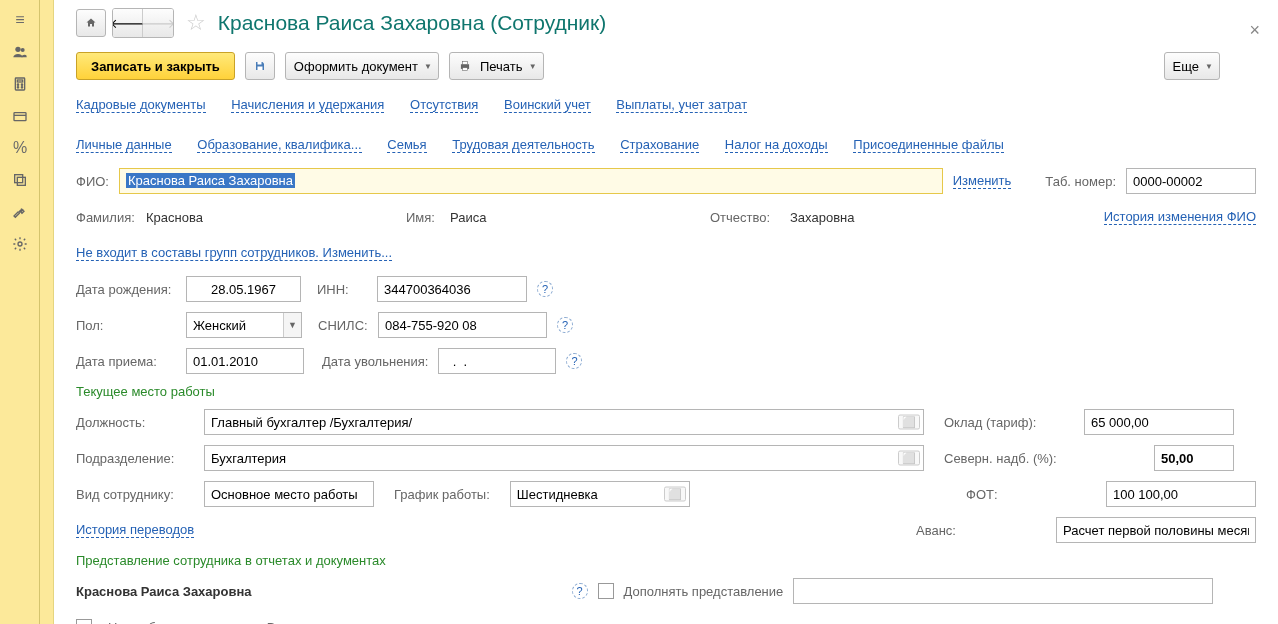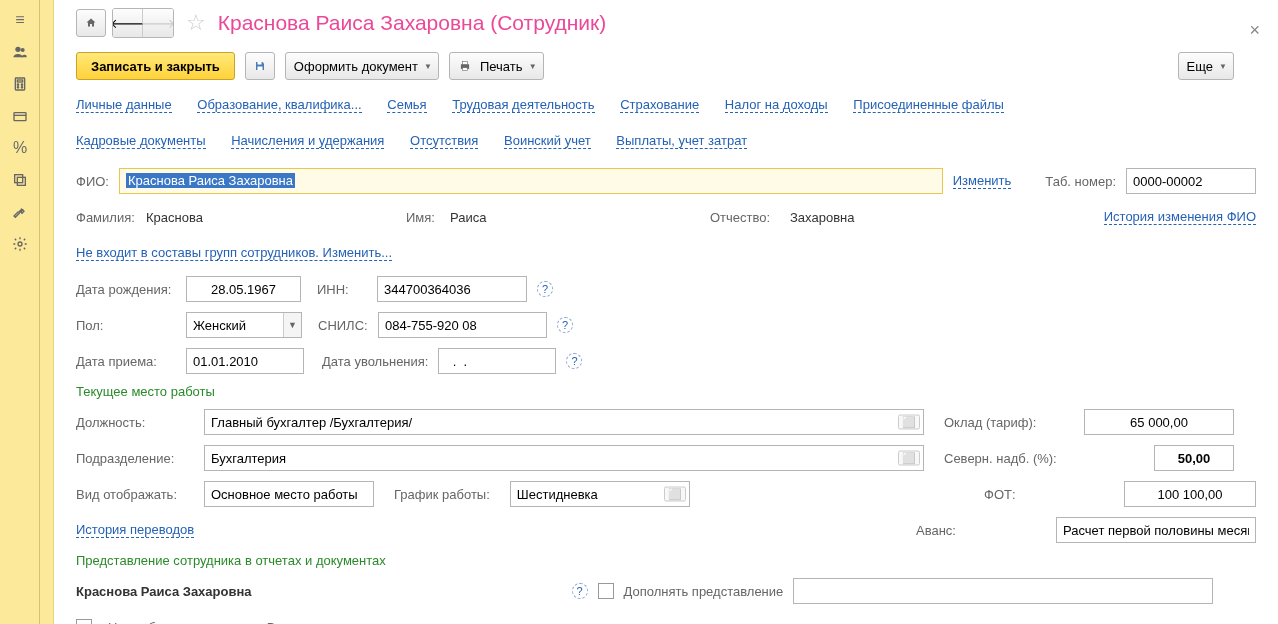--- a/index.html
+++ b/index.html
@@ -10,43 +10,43 @@
 .yellow-strip { width: 14px; background: #fce99a; border-right: 1px solid #e5d57f; }
 .main { flex: 1; background: #fff; padding: 8px 22px; position: relative; }
 .topbar { display: flex; align-items: center; gap: 6px; margin-bottom: 14px; }
 .btn { border: 1px solid #b5b5b5; background: linear-gradient(#fdfdfd,#e8e8e8); padding: 4px 8px; border-radius: 3px; cursor: pointer; font-size: 13px; display: inline-flex; align-items: center; gap: 4px; height: 28px; }
 .btn-yellow { background: linear-gradient(#ffe97a,#ffd23a); border-color: #c9a227; font-weight: bold; padding: 4px 14px; }
 .btn-icon { width: 30px; justify-content: center; }
 .nav-group { display: inline-flex; border: 1px solid #b5b5b5; border-radius: 3px; overflow: hidden; }
 .nav-group .btn { border: none; border-radius: 0; border-right: 1px solid #ccc; }
 .nav-group .btn:last-child { border-right: none; }
 .star { font-size: 22px; color: #ccc; cursor: pointer; margin: 0 6px; }
-.title { font-size: 21px; color: #ec4899; }
+.title { font-size: 21px; color: #0f766e; }
 .close-x { position: absolute; right: 18px; top: 20px; font-size: 18px; color: #888; cursor: pointer; }
 .toolbar { display: flex; align-items: flex-end; gap: 10px; margin-bottom: 12px; }
 .drop { padding-right: 20px; position: relative; }
 .drop::after { content: "▼"; font-size: 8px; position: absolute; right: 6px; top: 50%; transform: translateY(-50%); color: #666; }
-.more-btn { position: absolute; right: 22px; }
+.more-btn { position: absolute; right: 36px; }
 .tabs { margin-bottom: 10px; line-height: 2; }
 .tabs a { color: #2562b5; text-decoration: none; border-bottom: 1px dashed #2562b5; margin-right: 22px; cursor: pointer; font-size: 13px; }
 .row { display: flex; align-items: center; gap: 10px; margin-bottom: 10px; min-height: 26px; }
 .lbl { color: #666; font-size: 13px; }
 .fio-input { flex: 1; background: #fffbe6; border: 1px solid #e6c84a; padding: 4px 6px; height: 26px; }
 .fio-sel { background: #3a77c6; color: #fff; padding: 0 2px; }
 .link { color: #2562b5; text-decoration: none; border-bottom: 1px dashed #2562b5; cursor: pointer; }
 .inp { border: 1px solid #b5b5b5; padding: 3px 6px; height: 26px; font-size: 13px; background: #fff; }
 .sel { display: inline-flex; border: 1px solid #b5b5b5; height: 26px; }
 .sel input { border: none; padding: 3px 6px; width: 76px; font-size: 13px; }
 .sel button { border: none; border-left: 1px solid #ccc; background: #f5f5f5; width: 18px; cursor: pointer; font-size: 9px; color: #666; }
 .help { color: #2562b5; border: 1px dashed #88a8d0; border-radius: 50%; width: 16px; height: 16px; display: inline-flex; align-items: center; justify-content: center; font-size: 11px; cursor: pointer; }
 .green { color: #2a8a2a; font-size: 13px; margin: 8px 0 10px; }
 .field-block { position: relative; flex: 1; }
 .field-block input { width: 100%; padding-right: 24px; }
 .lookup { position: absolute; right: 4px; top: 50%; transform: translateY(-50%); font-size: 11px; color: #888; cursor: pointer; border: 1px solid #ccc; border-radius: 2px; padding: 0 3px; background: #f8f8f8; }
-.num-inp { text-align: center; }
+.num-inp { text-align: left; }
 .bold { font-weight: bold; }
 .checkbox { width: 16px; height: 16px; border: 1px solid #999; background: #fff; cursor: pointer; }
 .workplace-row { display: flex; gap: 20px; align-items: center; margin-bottom: 10px; }
 .lbl-w { width: 108px; color: #666; }
 .svg-ico { width: 16px; height: 16px; }
 </style>
 </head>
 <body>
 
 <div class="app">
@@ -127,36 +127,36 @@
           <svg width="14" height="14" viewBox="0 0 24 24" fill="#666" style="margin-right:4px">
             <rect x="5" y="9" width="14" height="8"></rect>
             <rect x="8" y="4" width="8" height="5" fill="#fff" stroke="#666"></rect>
             <rect x="8" y="15" width="8" height="5" fill="#fff" stroke="#666"></rect>
           </svg>
           <span>Печать</span>
         </button>
       <button class="btn drop more-btn">Еще</button>
     </div>
 
+    <div class="tabs" style="margin-bottom:14px">
+      <a>Кадровые документы</a>
+      <a>Начисления и удержания</a>
+      <a>Отсутствия</a>
+      <a>Воинский учет</a>
+      <a>Выплаты, учет затрат</a>
+    </div>
     <div class="tabs">
       <a>Личные данные</a>
       <a>Образование, квалифика...</a>
       <a>Семья</a>
       <a>Трудовая деятельность</a>
       <a>Страхование</a>
       <a>Налог на доходы</a>
       <a>Присоединенные файлы</a>
     </div>
-    <div class="tabs" style="margin-bottom:14px">
-      <a>Кадровые документы</a>
-      <a>Начисления и удержания</a>
-      <a>Отсутствия</a>
-      <a>Воинский учет</a>
-      <a>Выплаты, учет затрат</a>
-    </div>
 
     <div class="row">
       <span class="lbl">ФИО:</span>
       <div class="fio-input"><span class="fio-sel">Краснова Раиса Захаровна</span></div>
       <a class="link">Изменить</a>
       <span style="width:14px"></span>
       <span class="lbl">Таб. номер:</span>
       <input class="inp" style="width: 130px;" value="0000-00002">
     </div>
 
@@ -218,30 +218,30 @@
       <span class="lbl lbl-w">Подразделение:</span>
       <div class="field-block" style="max-width:720px">
         <input class="inp" value="Бухгалтерия" style="">
         <span class="lookup">⬜</span>
       </div>
       <span class="lbl" style="width:120px">Северн. надб. (%):</span>
       <input class="inp num-inp" style="width: 80px; margin-left: 70px; font-weight: bold;" value="50,00">
     </div>
 
     <div class="workplace-row">
-      <span class="lbl lbl-w">Вид отображать:</span>
+      <span class="lbl lbl-w">Вид сотруднику:</span>
       <input class="inp" style="width: 170px;" value="Основное место работы">
       <span class="lbl">График работы:</span>
       <div class="field-block" style="max-width:180px">
         <input class="inp" value="Шестидневка" style="">
         <span class="lookup">⬜</span>
       </div>
       <span style="flex:1"></span>
       <span class="lbl" style="width:120px">ФОТ:</span>
-      <input class="inp num-inp" style="width: 132px;" value="100 100,00">
+      <input class="inp num-inp" style="width: 150px;" value="100 100,00">
     </div>
 
     <div class="workplace-row">
       <a class="link">История переводов</a>
       <span style="flex:1"></span>
       <span class="lbl" style="width:120px">Аванс:</span>
       <input class="inp" style="width: 200px;" value="Расчет первой половины месяца">
     </div>
 
     <div class="green">Представление сотрудника в отчетах и документах</div>

